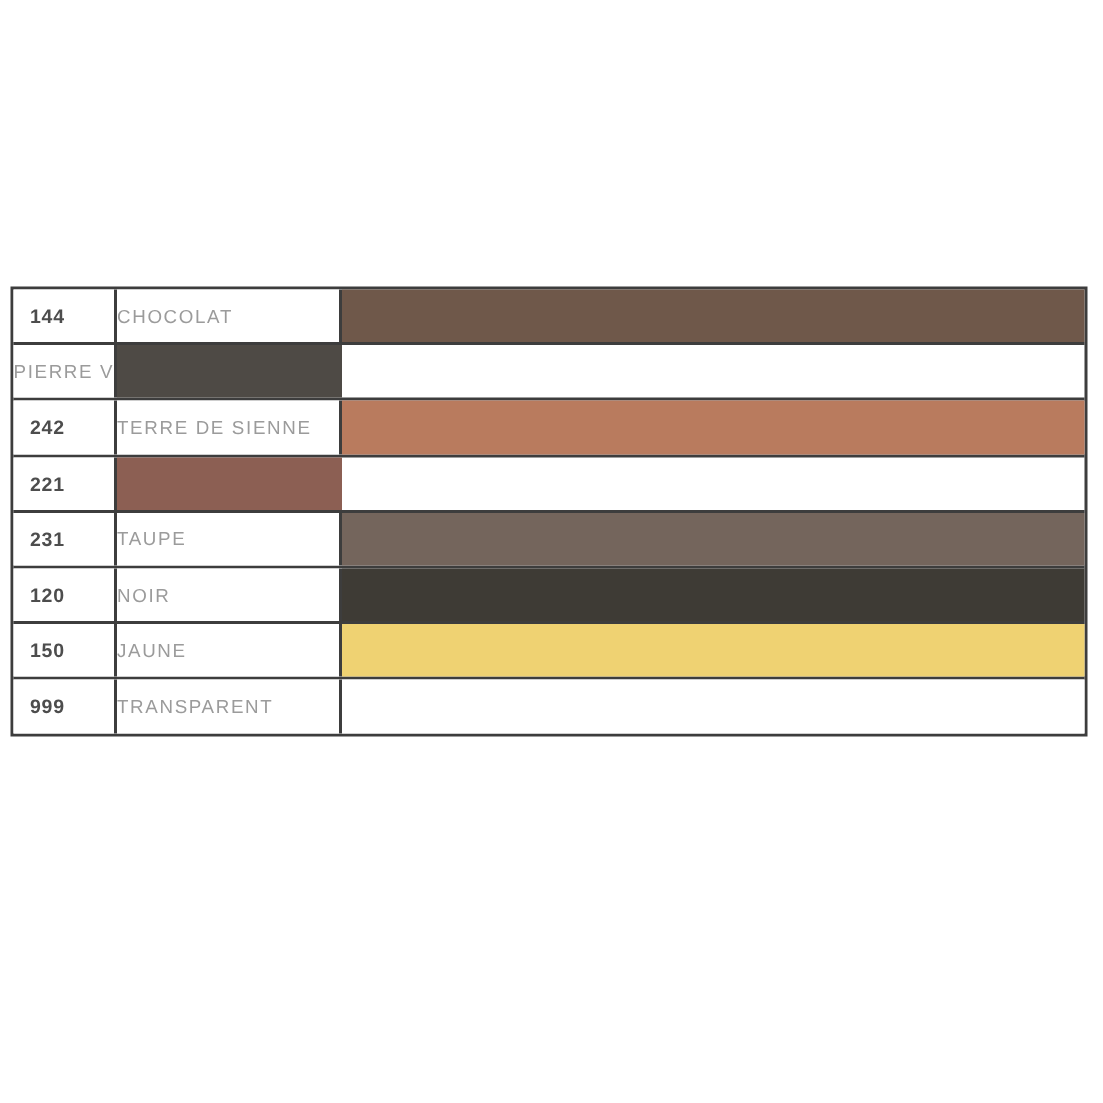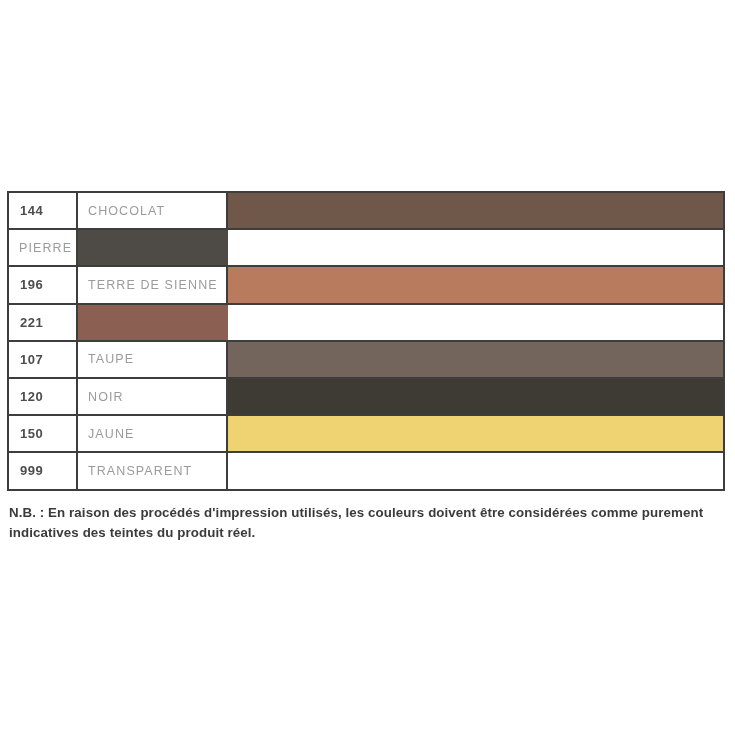--- a/index.html
+++ b/index.html
@@ -44,21 +44,20 @@
     border-right: 2px solid #3d3d3d;
     padding-left: 11px;
     font-size: 13px;
     font-weight: 700;
     color: #4d4d4d;
     letter-spacing: 0.5px;
     background: #ffffff;
   }
   .cell.name {
     border-right: 2px solid #3d3d3d;
-    padding-left: 10px;
     font-size: 12.5px;
     color: #9b9b9b;
     letter-spacing: 1.1px;
     text-transform: uppercase;
     background: #ffffff;
   }
   .cell.swatch {
     
   }
   .note {
@@ -82,43 +81,42 @@
       <div class="row">
         <div class="cell code">144</div>
         <div class="cell name">CHOCOLAT</div>
         <div class="cell swatch" style="background: rgb(111, 88, 74);"></div>
       </div>
       <div class="row">
         <div class="cell name">PIERRE VOLCANIQUE</div>
         <div class="cell swatch" style="background: rgb(78, 74, 69);"></div>
       </div>
       <div class="row">
-        <div class="cell code">196</div>
+        <div class="cell code">242</div>
         <div class="cell name">TERRE DE SIENNE</div>
         <div class="cell swatch" style="background: rgb(185, 123, 94);"></div>
       </div>
       <div class="row">
         <div class="cell code">221</div>
         <div class="cell swatch" style="background: rgb(140, 95, 83);"></div>
       </div>
       <div class="row">
-        <div class="cell code">107</div>
+        <div class="cell code">231</div>
         <div class="cell name">TAUPE</div>
         <div class="cell swatch" style="background: rgb(116, 101, 92);"></div>
       </div>
       <div class="row">
         <div class="cell code">120</div>
         <div class="cell name">NOIR</div>
         <div class="cell swatch" style="background: rgb(62, 59, 53);"></div>
       </div>
       <div class="row">
         <div class="cell code">150</div>
         <div class="cell name">JAUNE</div>
         <div class="cell swatch" style="background: rgb(239, 210, 114);"></div>
       </div>
       <div class="row">
         <div class="cell code">999</div>
         <div class="cell name">TRANSPARENT</div>
         <div class="cell swatch" style="background: rgb(255, 255, 255);"></div>
       </div>
     </div>
-  <p class="note">N.B. : En raison des procédés d'impression utilisés, les couleurs doivent être considérées comme purement indicatives des teintes du produit réel.</p>
 </div>
 
 </body></html>

